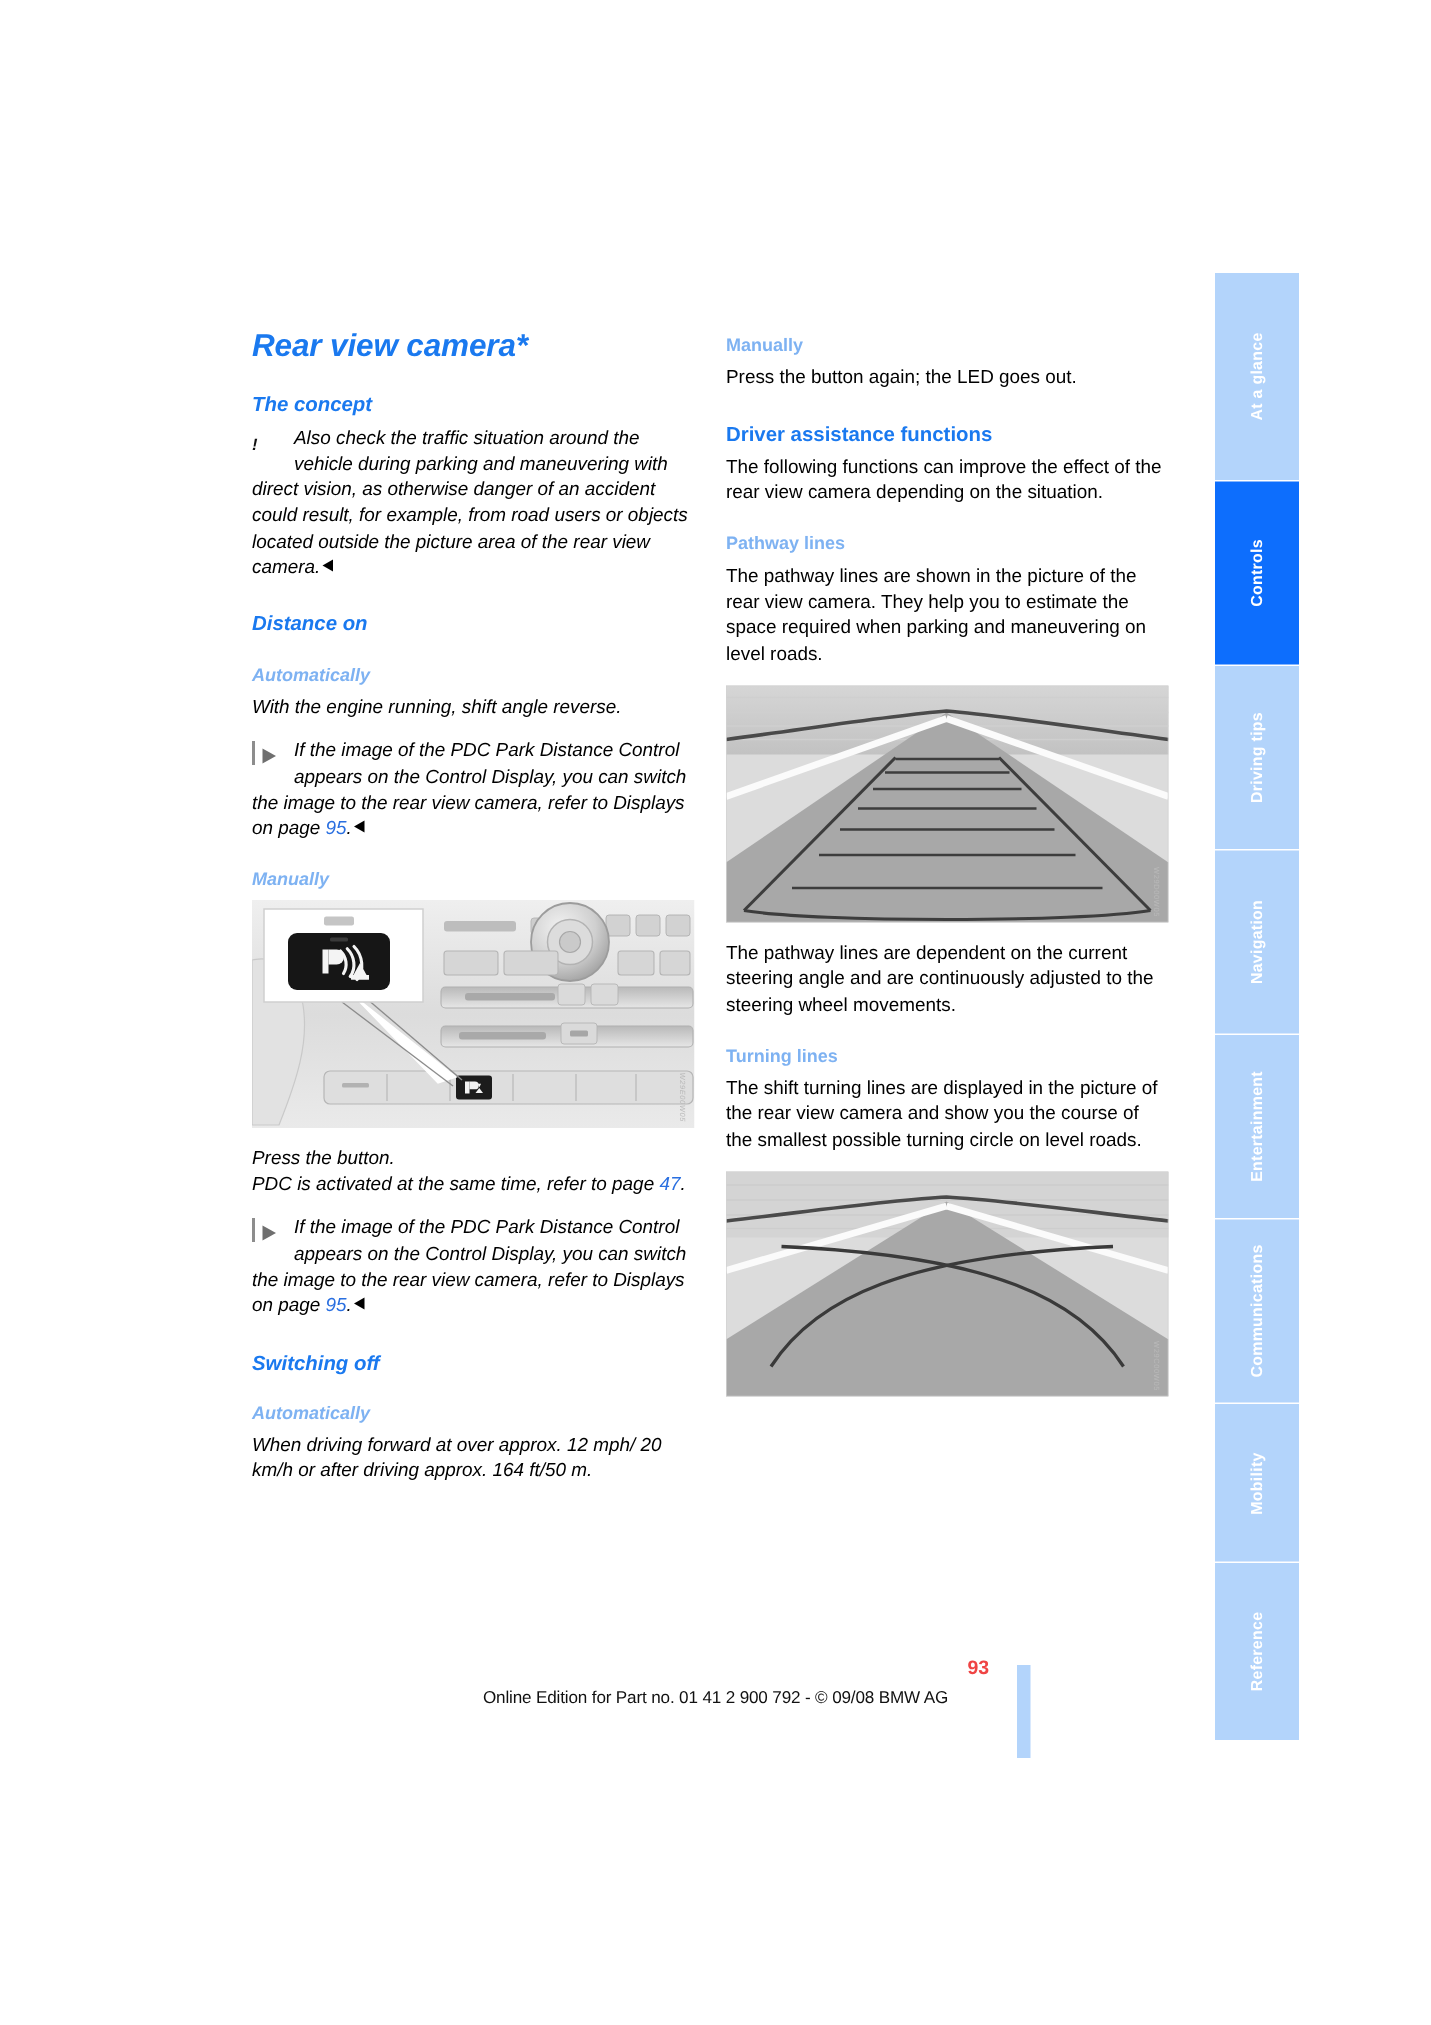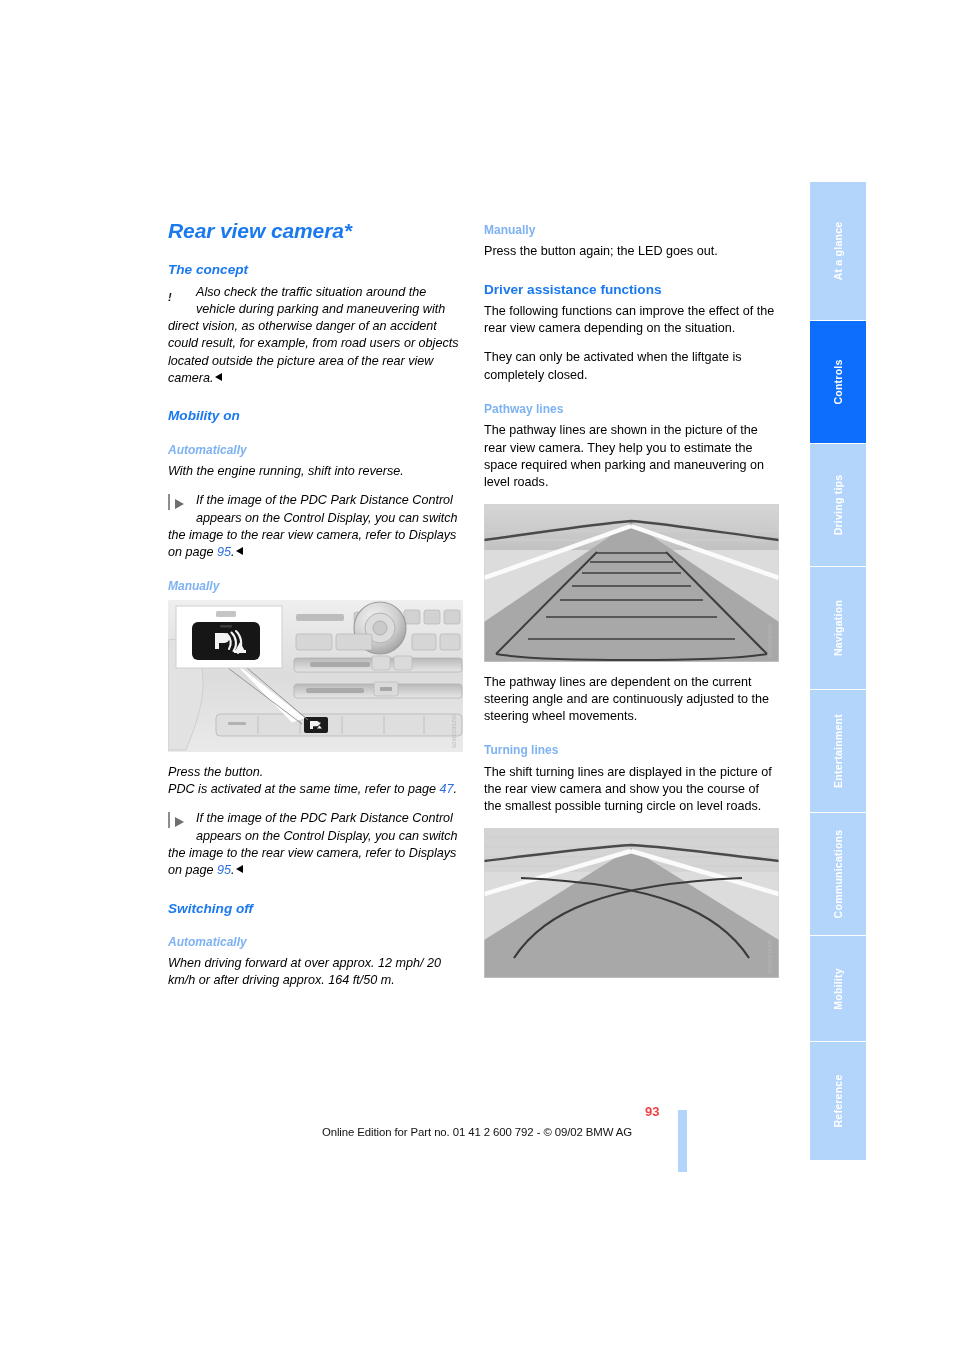--- a/index.html
+++ b/index.html
@@ -184,24 +184,24 @@
 
     <h1 class="title">Rear view camera*</h1>
 
     <h2 class="h-blue first">The concept</h2>
 
     <div class="note">
       <span class="ico"><span class="warn-icon"></span></span>
       <span>Also check the traffic situation around the vehicle during parking and maneuvering with direct vision, as otherwise danger of an accident could result, for example, from road users or objects located outside the picture area of the rear view camera.</span><span class="endmark"></span>
     </div>
 
-    <h2 class="h-blue">Mobility on</h2>
+    <h2 class="h-blue">Distance on</h2>
 
     <h3 class="h-lblue">Automatically</h3>
-    <p>With the engine running, shift into reverse.</p>
+    <p>With the engine running, shift angle reverse.</p>
 
     <div class="note">
       <span class="ico"><span class="play-icon"></span></span>
       <span>If the image of the PDC Park Distance Control appears on the Control Display, you can switch the image to the rear view camera, refer to Displays on page </span><span class="lnk">95</span><span>.</span><span class="endmark"></span>
     </div>
 
     <h3 class="h-lblue">Manually</h3>
 
     <div class="fig">
       <svg width="295" height="152" viewBox="0 0 295 152" role="img">
@@ -318,21 +318,20 @@
     <p>When driving forward at over approx. 12 mph/ 20 km/h or after driving approx. 164 ft/50 m.</p>
   </div>
 
   <div class="col col-right">
 
     <h3 class="h-lblue first">Manually</h3>
     <p>Press the button again; the LED goes out.</p>
 
     <h2 class="h-blue">Driver assistance functions</h2>
     <p>The following functions can improve the effect of the rear view camera depending on the situation.</p>
-    <p>They can only be activated when the liftgate is completely closed.</p>
 
     <h3 class="h-lblue">Pathway lines</h3>
     <p>The pathway lines are shown in the picture of the rear view camera. They help you to estimate the space required when parking and maneuvering on level roads.</p>
 
     <div class="fig">
       <svg width="295" height="158" viewBox="0 0 295 158" role="img">
         <defs>
           <linearGradient id="skyG" x1="0" y1="0" x2="0" y2="1">
             <stop offset="0" stop-color="#d6d6d6"></stop>
             <stop offset="1" stop-color="#c2c2c2"></stop>
@@ -428,16 +427,16 @@
         <span>Mobility</span>
       </div>
     <div class="tab" style="height:118px">
         <span>Reference</span>
       </div>
   </div>
 
   <div class="pageno">93</div>
   <div class="pagebar"></div>
   <div class="footer">
-    <div class="fline">Online Edition for Part no. 01 41 2 600 792 - © 09/02 BMW AG</div>
+    <div class="fline">Online Edition for Part no. 01 41 2 900 792 - © 09/08 BMW AG</div>
   </div>
 
 </div>
 
 </body></html>

